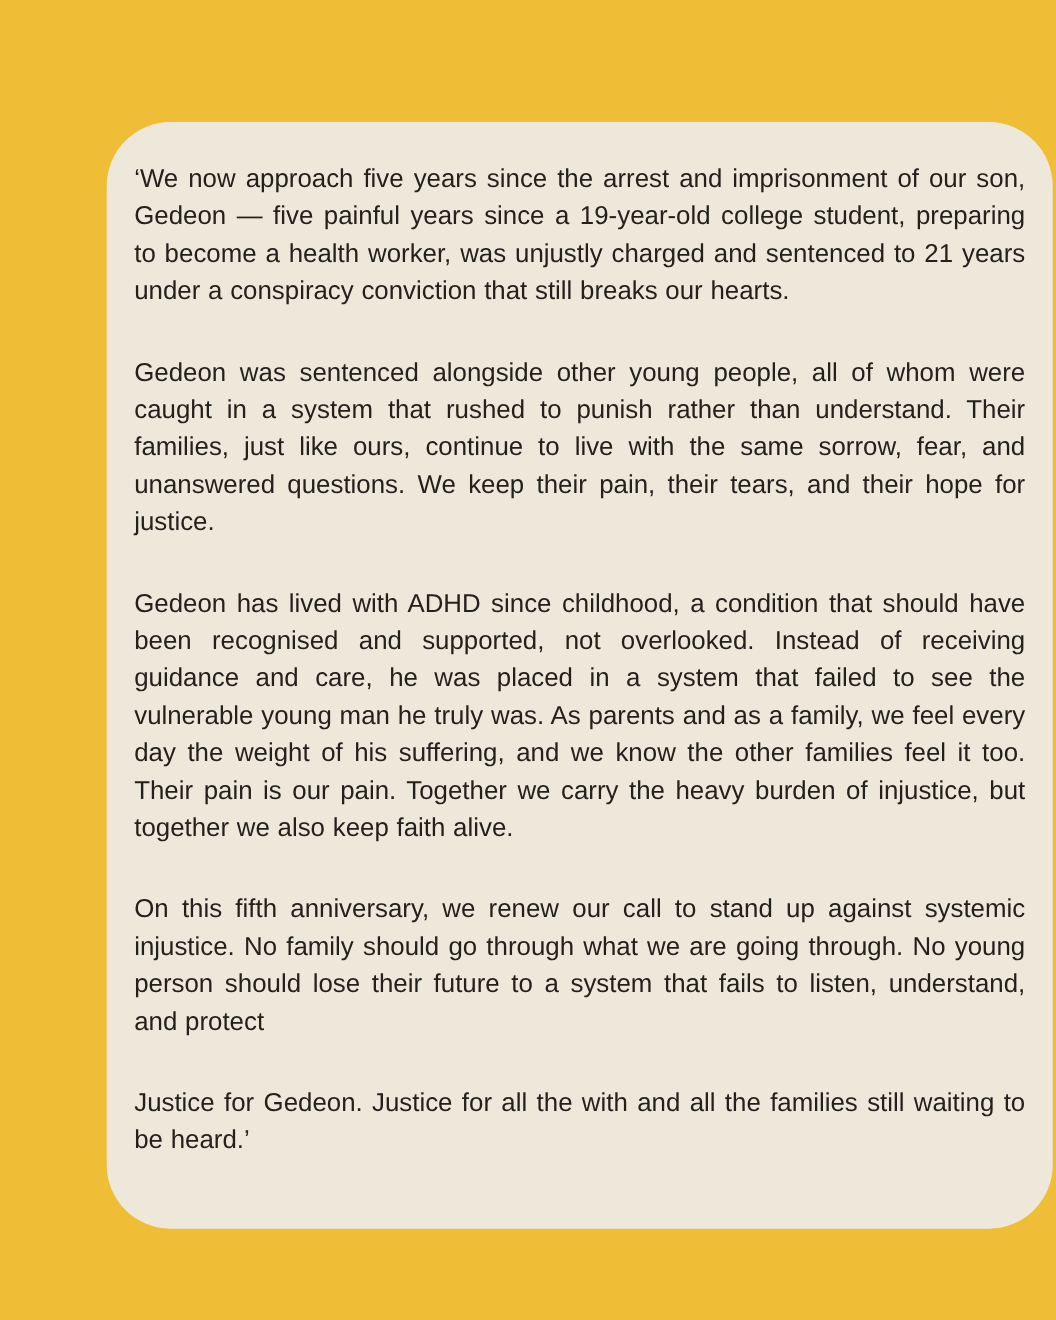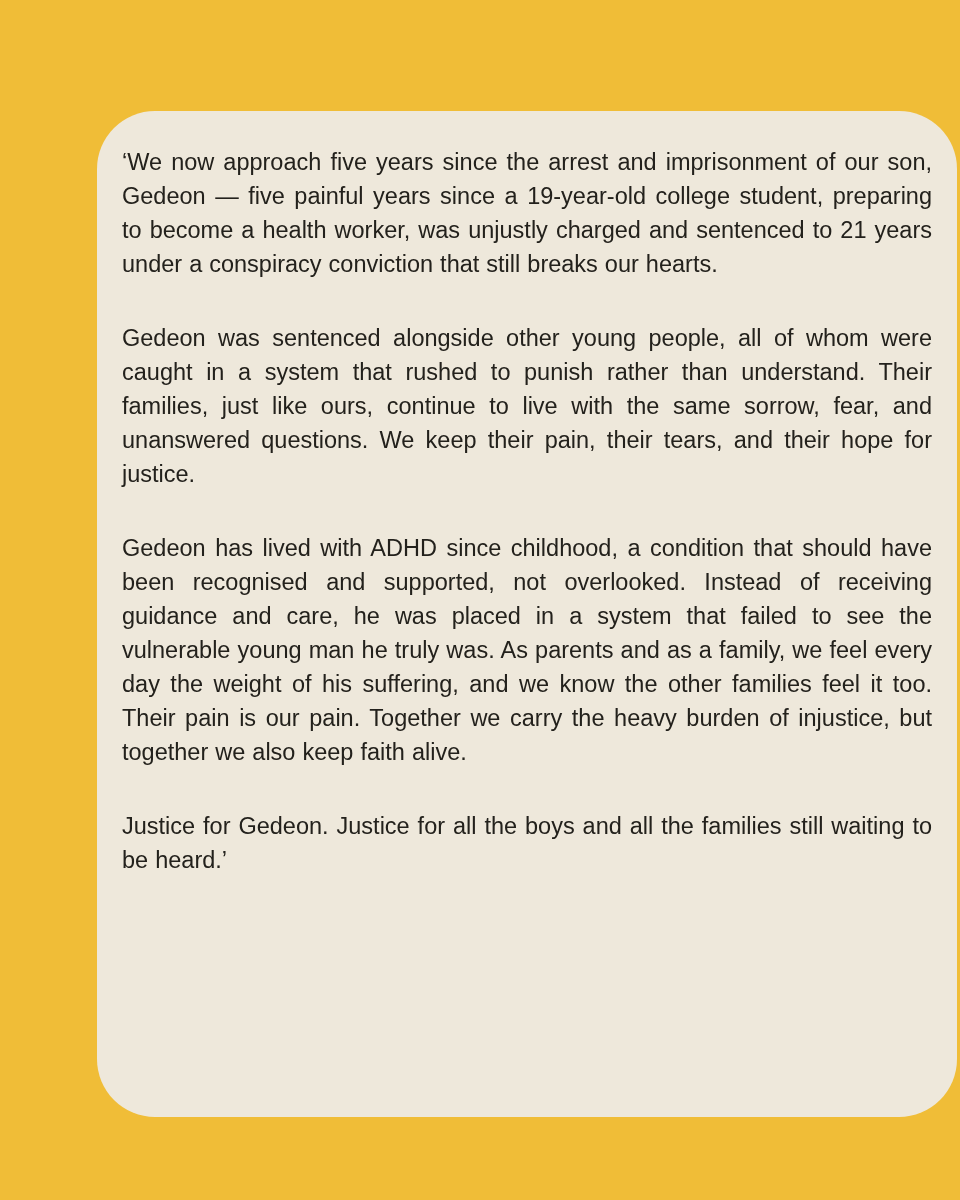--- a/index.html
+++ b/index.html
@@ -41,14 +41,15 @@
     margin-bottom: 0;
   }
 </style>
 </head>
 <body>
 
 <div class="quote-card">
   <p>‘We now approach five years since the arrest and imprisonment of our son, Gedeon — five painful years since a 19-year-old college student, preparing to become a health worker, was unjustly charged and sentenced to 21 years under a conspiracy conviction that still breaks our hearts.</p>
   <p>Gedeon was sentenced alongside other young people, all of whom were caught in a system that rushed to punish rather than understand. Their families, just like ours, continue to live with the same sorrow, fear, and unanswered questions. We keep their pain, their tears, and their hope for justice.</p>
   <p>Gedeon has lived with ADHD since childhood, a condition that should have been recognised and supported, not overlooked. Instead of receiving guidance and care, he was placed in a system that failed to see the vulnerable young man he truly was. As parents and as a family, we feel every day the weight of his suffering, and we know the other families feel it too. Their pain is our pain. Together we carry the heavy burden of injustice, but together we also keep faith alive.</p>
-  <p>Justice for Gedeon. Justice for all the boys and all the families still waiting to be heard.’</p>
+  <p>On this fifth anniversary, we renew our call to stand up against systemic injustice. No family should go through what we are going through. No young person should lose their future to a system that fails to listen, understand, and protect</p>
+  <p>Justice for Gedeon. Justice for all the with and all the families still waiting to be heard.’</p>
 </div>
 
 </body></html>

